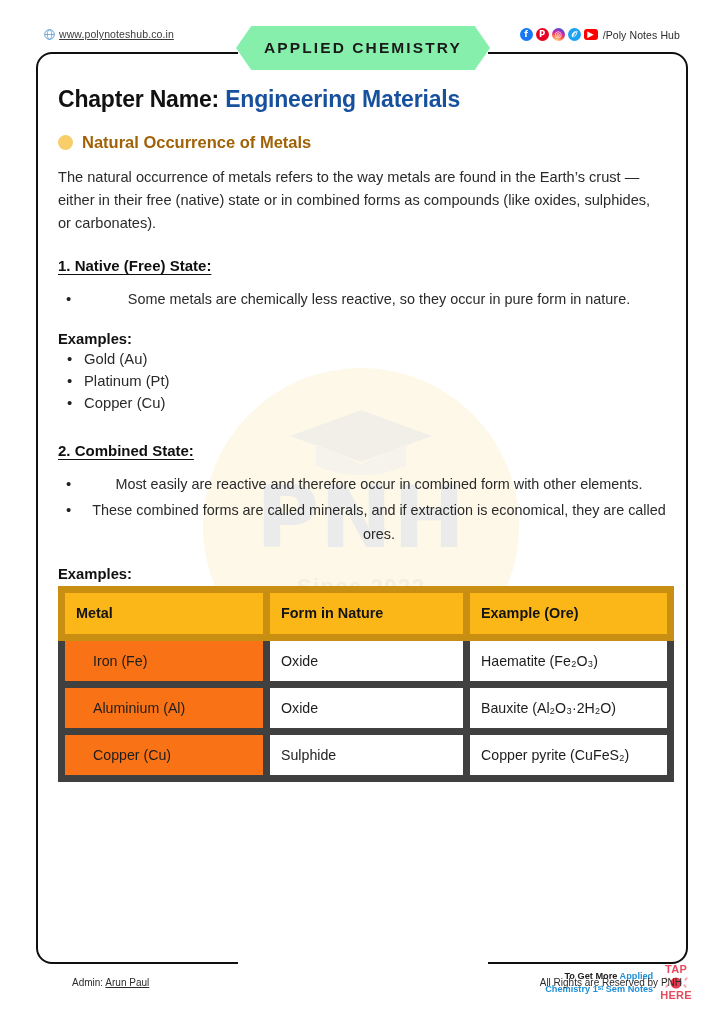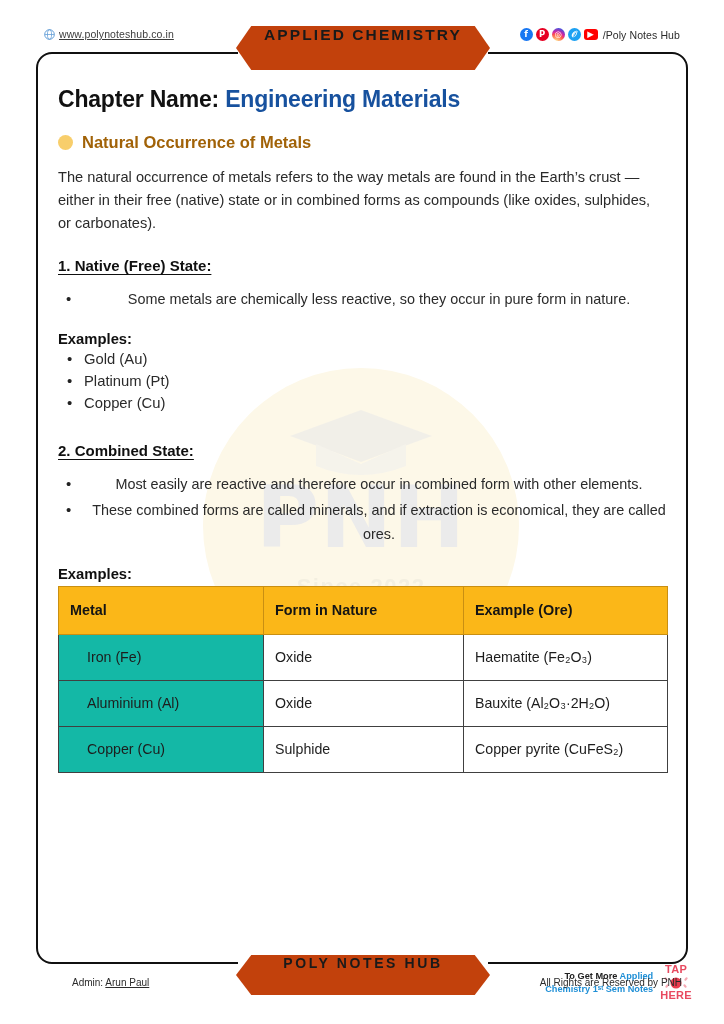--- a/index.html
+++ b/index.html
@@ -37,22 +37,22 @@
   .soc-fb { background: #1877F2; }
   .soc-pin { background: #E60023; }
   .soc-ig { background: radial-gradient(circle at 30% 107%, #fdf497 0%, #fd5949 45%, #d6249f 60%, #285AEB 90%); }
   .soc-tw { background: #1DA1F2; }
   .soc-yt { background: #FF0000; border-radius: 3px; width:14px; height:11px; }
   .handle { margin-left: 2px; letter-spacing: .1px; }
 
   
   .banner {
     position: absolute; z-index: 6;
-    background: #c2410c;
-    display: flex; align-items: flex-start; justify-content: center;
+    background: #86efac;
+    display: flex; align-items: center; justify-content: center;
     color: #1a1a1a; font-weight: 700;
     clip-path: polygon(6% 0, 94% 0, 100% 50%, 94% 100%, 6% 100%, 0 50%);
   }
   .banner-top {
     left: 236px; top: 26px; width: 254px; height: 44px;
     font-size: 15.5px; letter-spacing: 2.1px;
   }
   .banner-bottom {
     left: 236px; top: 955px; width: 254px; height: 40px;
     font-size: 14px; letter-spacing: 2.6px;
@@ -147,31 +147,31 @@
     content: "•"; position: absolute; left: 9px; top: -1px;
     font-size: 15px; color: #222;
   }
 
   
   .tbl {
     border-collapse: collapse; width: 609px; table-layout: fixed;
     background: #fff; margin-top: 4px;
   }
   .tbl th, .tbl td {
-    border: 1px solid #404040;
+    border: 7px solid #404040;
     padding: 12px 11px;
     text-align: left; vertical-align: middle;
     font-size: 14.2px; color: #1d1d1d;
     height: 46px;
   }
   .tbl thead th {
     background: #FBB718; font-weight: 700; font-size: 14.4px;
     color: #141414; height: 48px; border-color:#C98F12;
   }
-  .tbl tbody td:first-child { background: #14b8a6; padding-left: 28px; }
+  .tbl tbody td:first-child { background: #f97316; padding-left: 28px; }
   .tbl tbody td { background: #ffffff; }
   .tbl col.c1 { width: 205px; }
   .tbl col.c2 { width: 200px; }
   .tbl col.c3 { width: 204px; }
 
   
   .promo {
     position: absolute; right: 32px; bottom: 22px;
     display: flex; align-items: center; gap: 7px; z-index: 3;
   }
@@ -329,23 +329,20 @@
         <span class="ray" style="left:0px;top:1px;transform:rotate(-40deg);"></span>
         <span class="ray" style="left:1px;top:8px;transform:rotate(40deg);"></span>
         <span class="ray" style="right:0px;top:1px;transform:rotate(40deg);"></span>
         <span class="ray" style="right:1px;top:8px;transform:rotate(-40deg);"></span>
         <span class="tap-dot"></span>
       </span>
       <span>HERE</span>
     </div>
   </div>
 
-  <div class="banner banner-bottom">
-    <span>POLY NOTES HUB</span>
-  </div>
 
   <div class="admin">
     <span>Admin: </span><span class="nm">Arun Paul</span>
   </div>
 
   <div class="rights">All Rights are Reserved by PNH</div>
 
 </div>
 
 </body></html>

